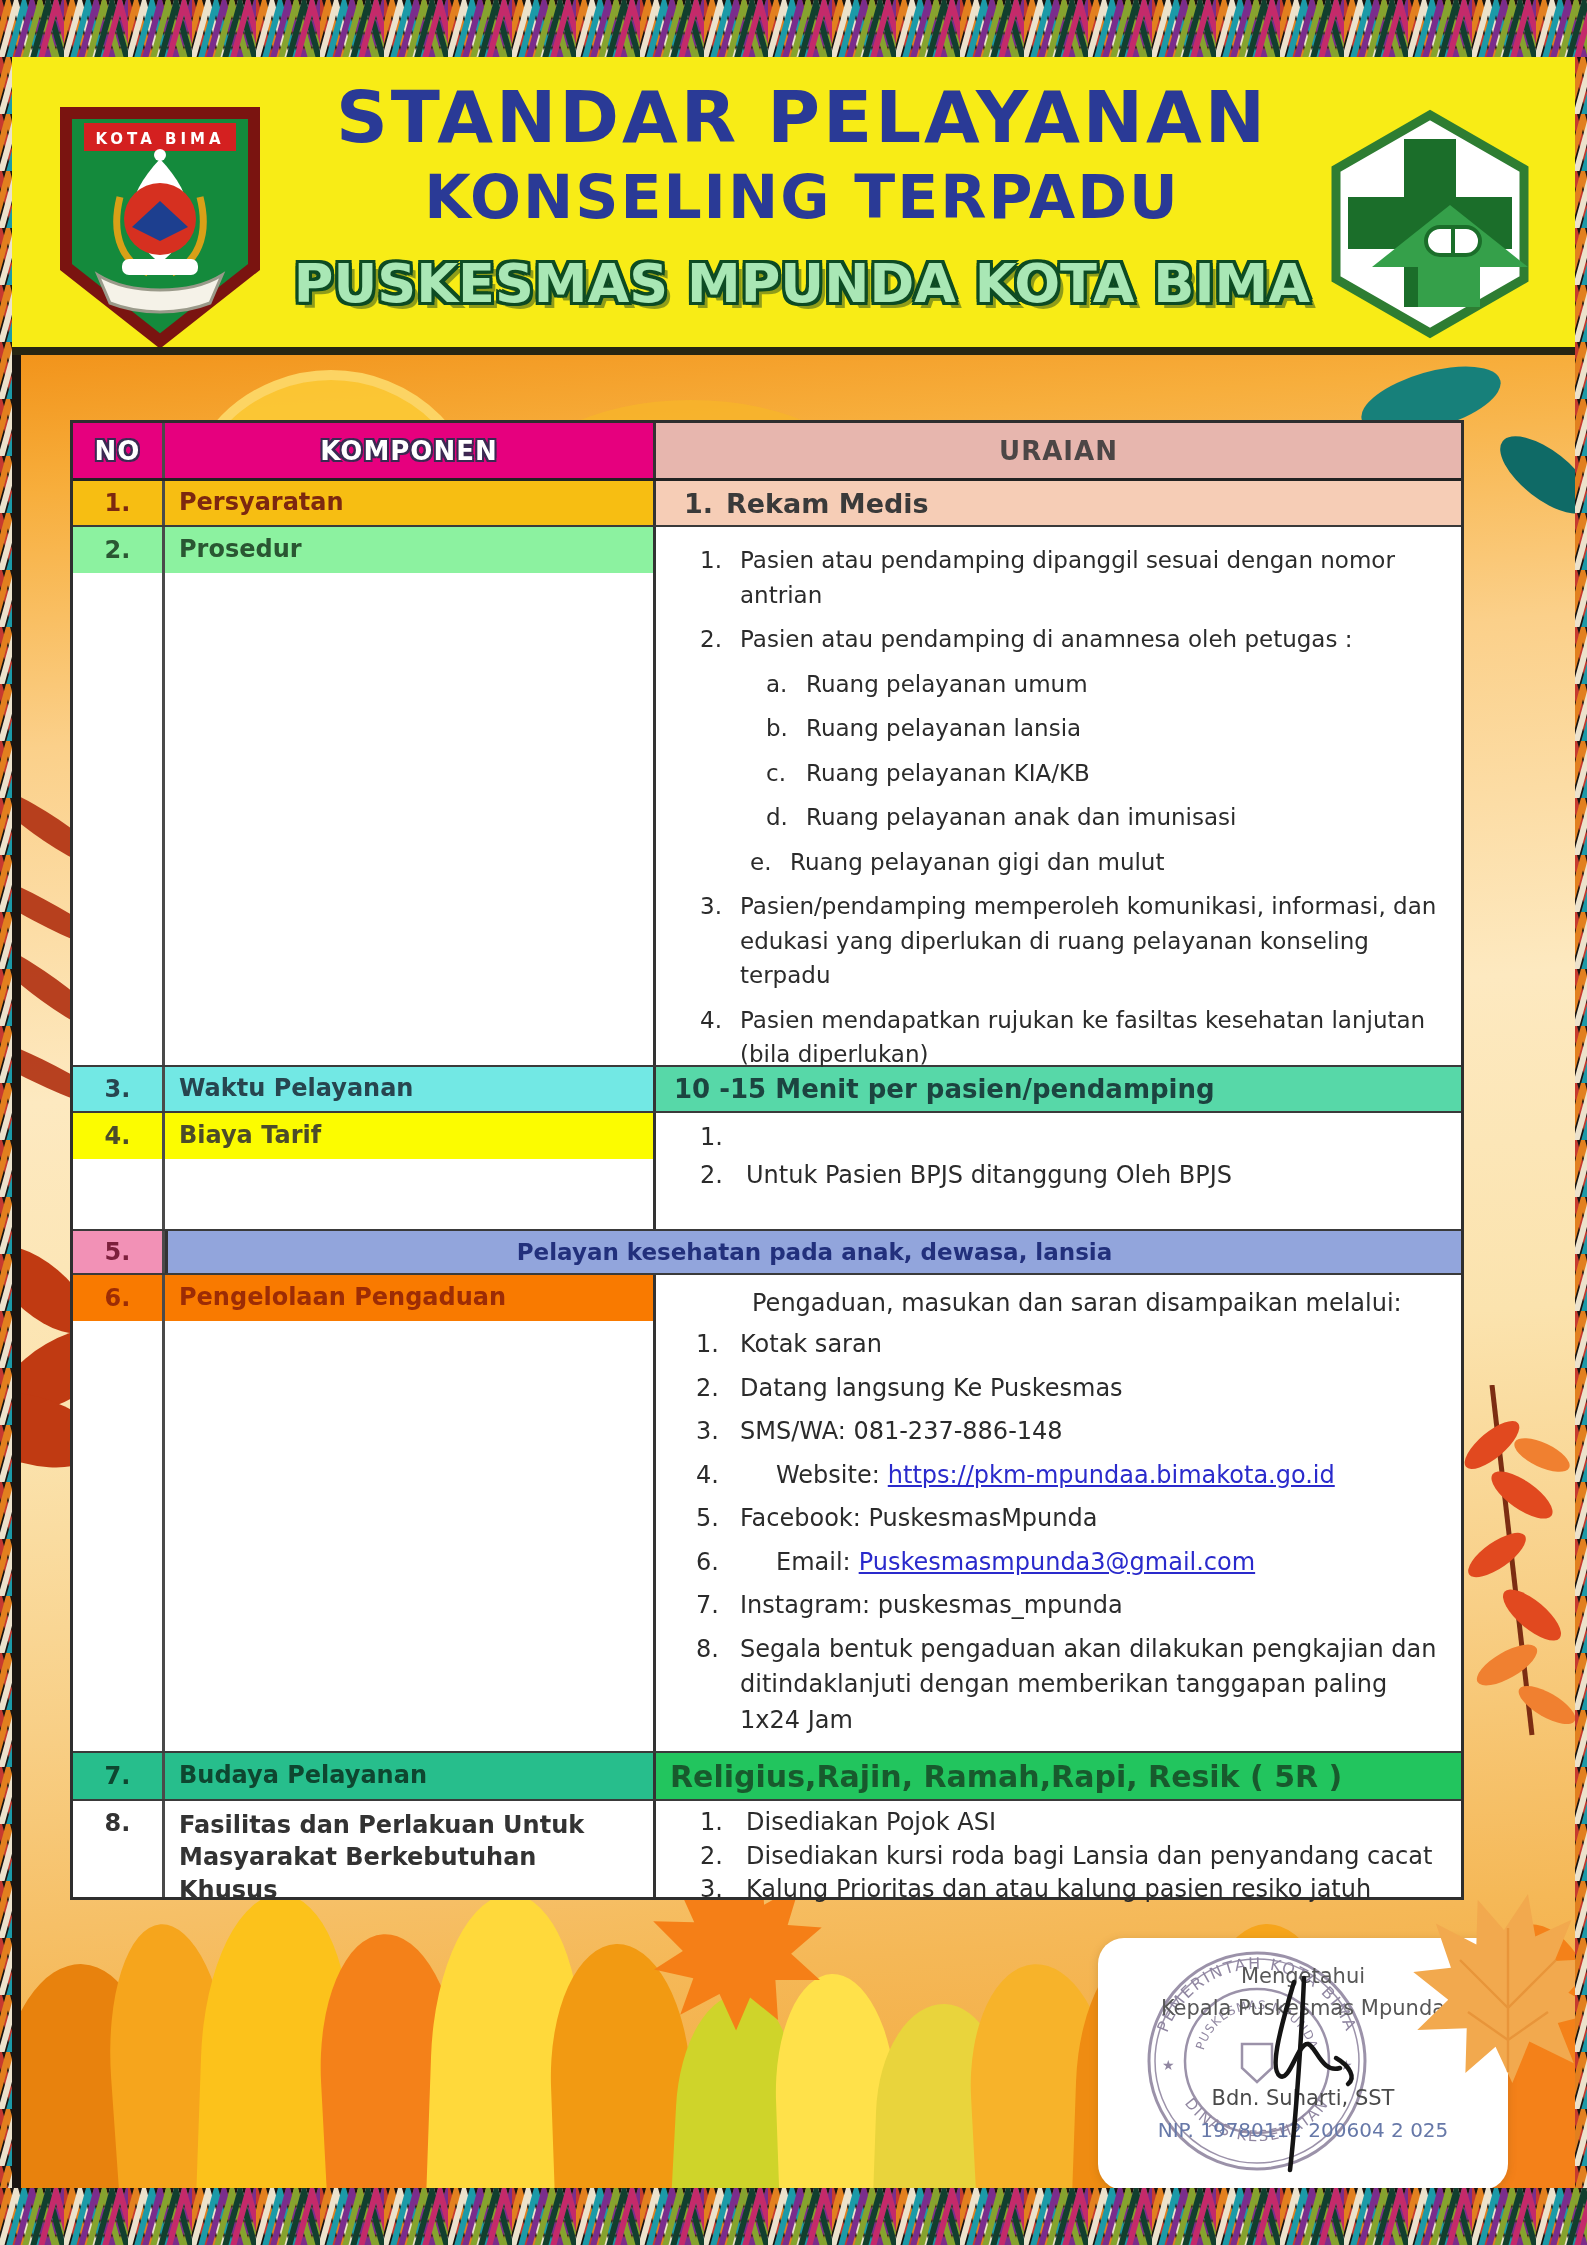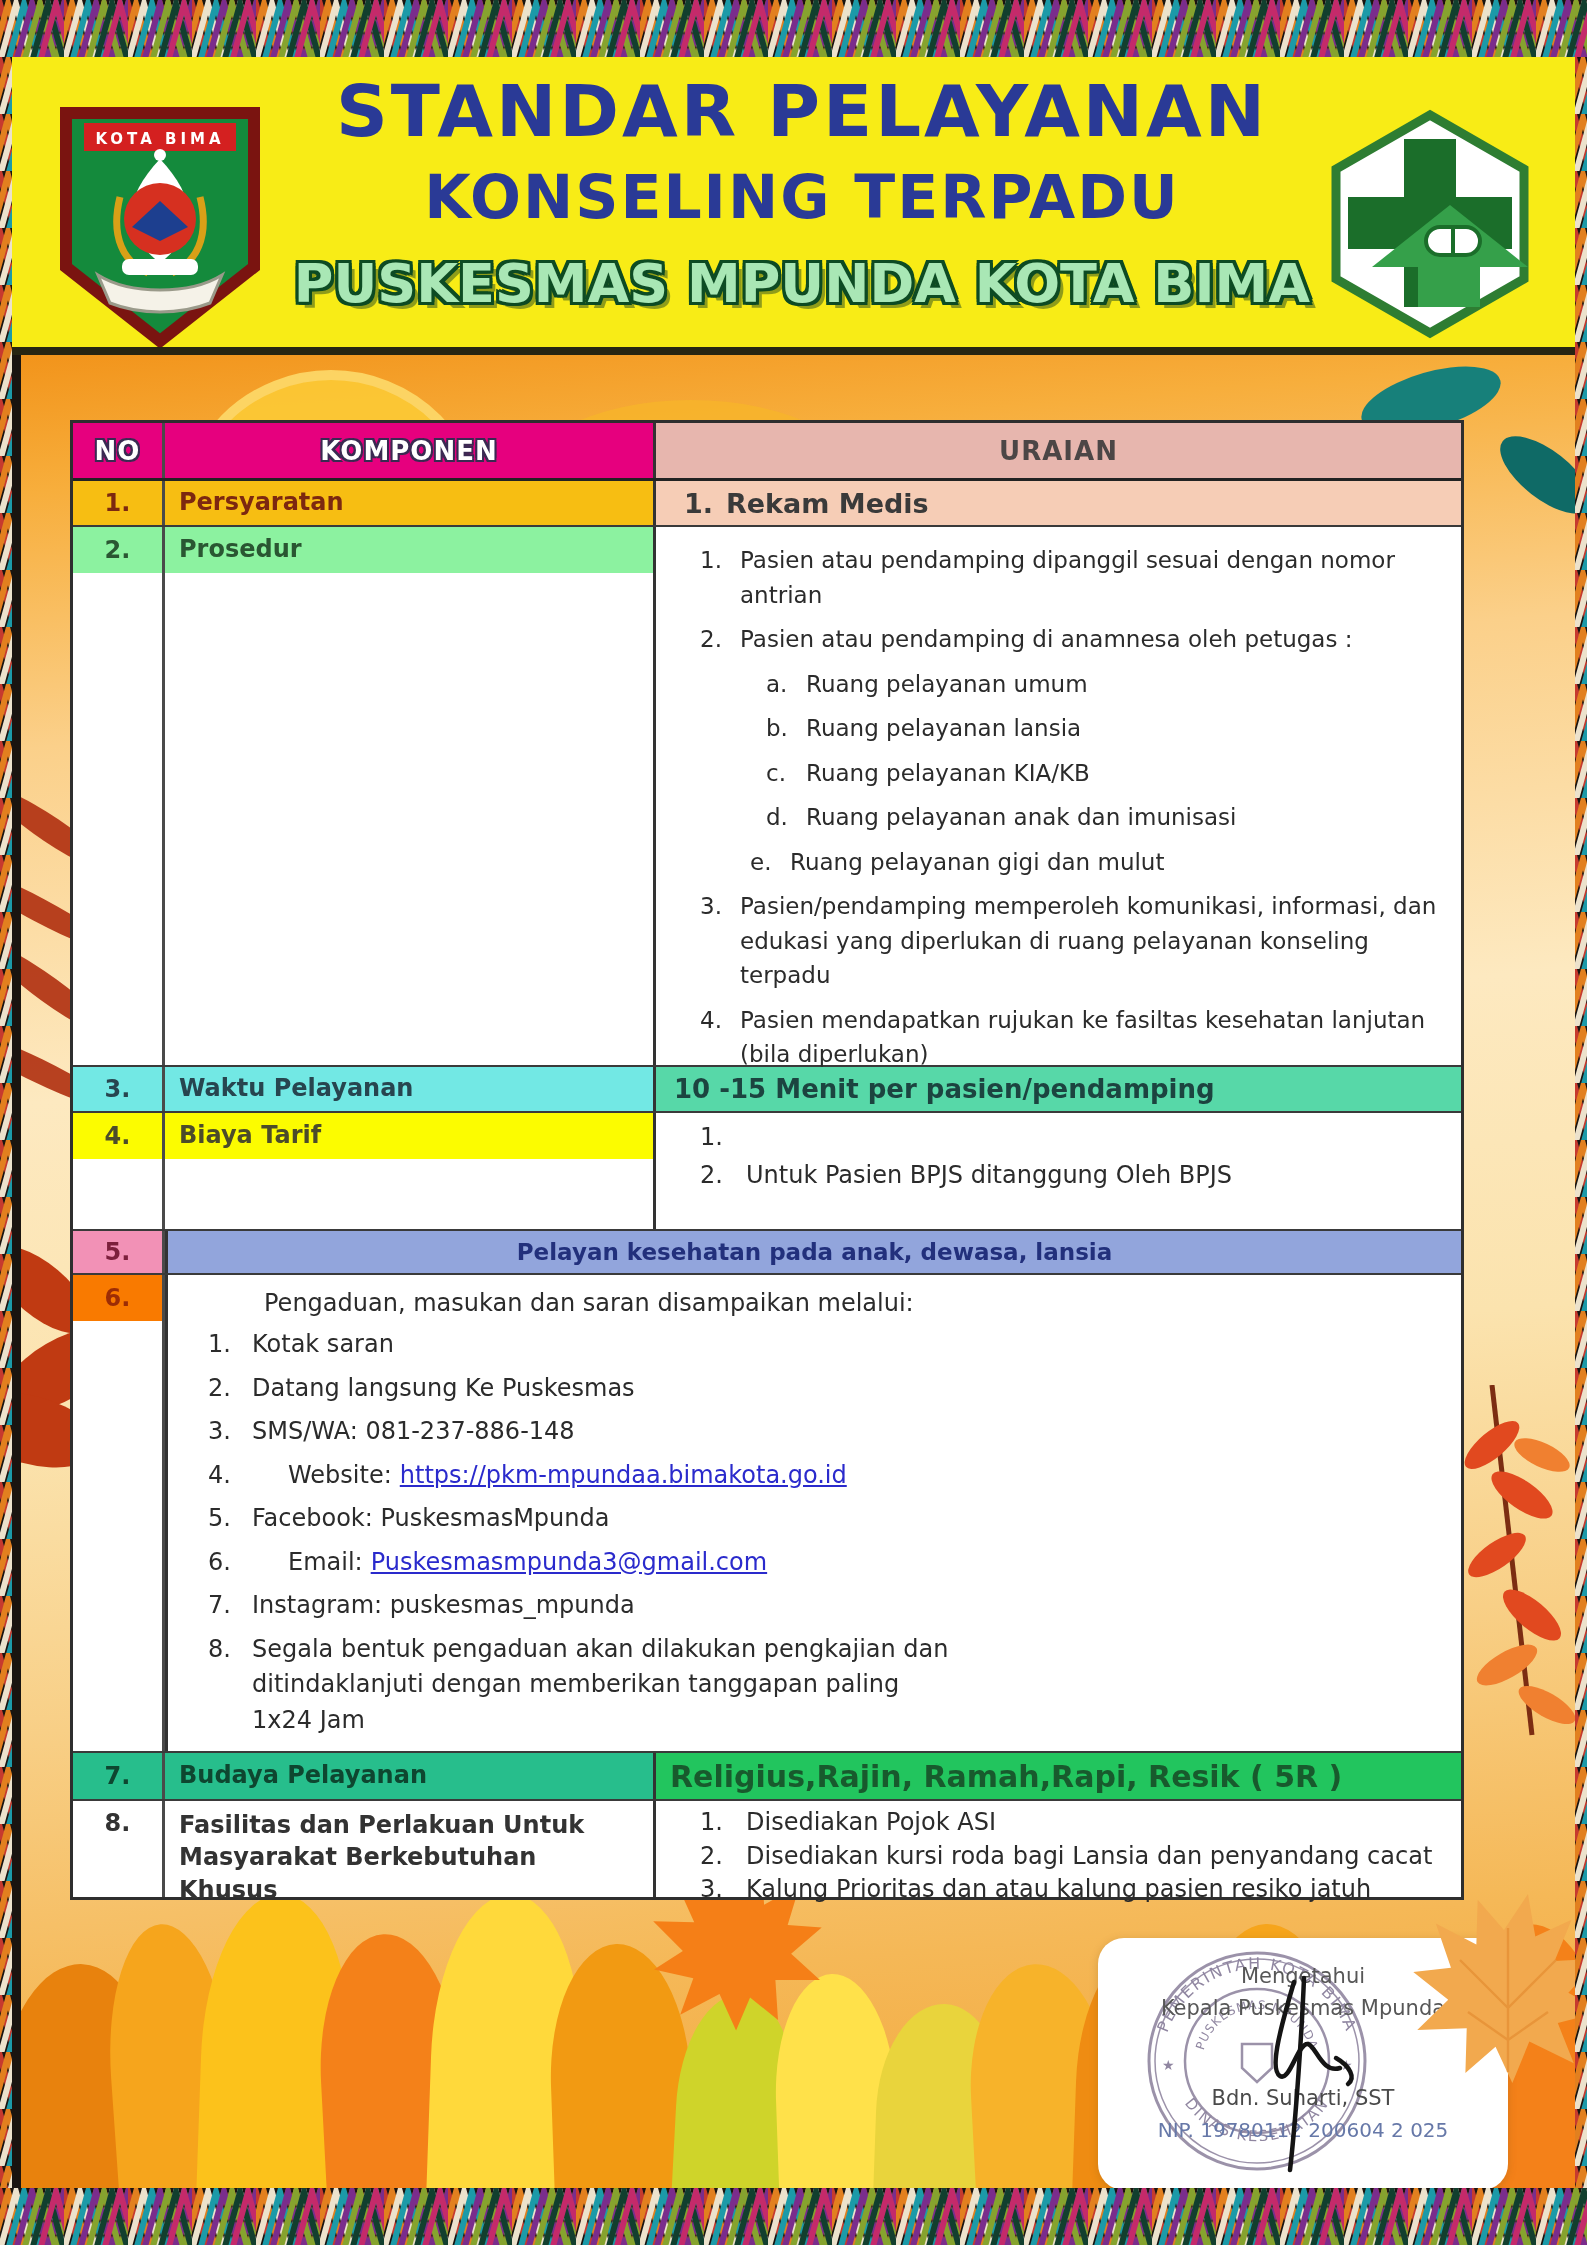--- a/index.html
+++ b/index.html
@@ -3,21 +3,21 @@
 <meta charset="utf-8">
 <style>
   html,body{margin:0;padding:0;background:#666;}
   .page{position:relative;width:1587px;height:2245px;overflow:hidden;
         font-family:"DejaVu Sans","Liberation Sans",sans-serif;background:#191410;}
   .abs{position:absolute;}
 
   
   .banner{left:12px;top:57px;width:1563px;height:290px;background:#F8EC16;z-index:6;}
   .divider{left:12px;top:347px;width:1563px;height:8px;background:#272512;z-index:6;}
-  .title1{left:290px;top:12px;width:1000px;text-align:center;font-size:72px;font-weight:bold;
+  .title1{left:290px;top:18px;width:1000px;text-align:center;font-size:72px;font-weight:bold;
           color:#2A3A96;letter-spacing:3px;}
   .title2{left:290px;top:105px;width:1000px;text-align:center;font-size:60px;font-weight:bold;
           color:#2A3A96;letter-spacing:2px;}
   .subtitle{left:250px;top:195px;width:1080px;text-align:center;font-size:54px;font-weight:bold;
           color:#A9E7B5;letter-spacing:0px;
           text-shadow:-3px -3px 0 #0D4B23,3px -3px 0 #0D4B23,-3px 3px 0 #0D4B23,3px 3px 0 #0D4B23,
                       0 -3px 0 #0D4B23,0 3px 0 #0D4B23,-3px 0 0 #0D4B23,3px 0 0 #0D4B23,6px 6px 0 rgba(15,60,30,.45);}
 
   
   .content{left:21px;top:355px;width:1563px;height:1833px;overflow:hidden;z-index:1;
@@ -340,20 +340,25 @@
             <div class="r5-text">Pelayan kesehatan pada anak, dewasa, lansia</div>
           </div>
       </div>
 
       <div class="trow" style="height:478px;">
         <div class="cell no-cell">
             <div class="band bg-orange">
               <span class="num t-rust">6.</span>
             </div>
           </div>
+        <div class="cell komp-cell">
+            <div class="band bg-orange">
+              <span class="lbl t-rust">Pengelolaan Pengaduan</span>
+            </div>
+          </div>
         <div class="cell ura-cell">
           <div class="intro">Pengaduan, masukan dan saran disampaikan melalui:</div>
           <ul class="ulist l6" style="padding-top:0;">
             <li class="uli">
                 <span class="mk">1.</span>
                 <span class="tx">Kotak saran</span>
               </li>
             <li class="uli">
                 <span class="mk">2.</span>
                 <span class="tx">Datang langsung Ke Puskesmas</span>

